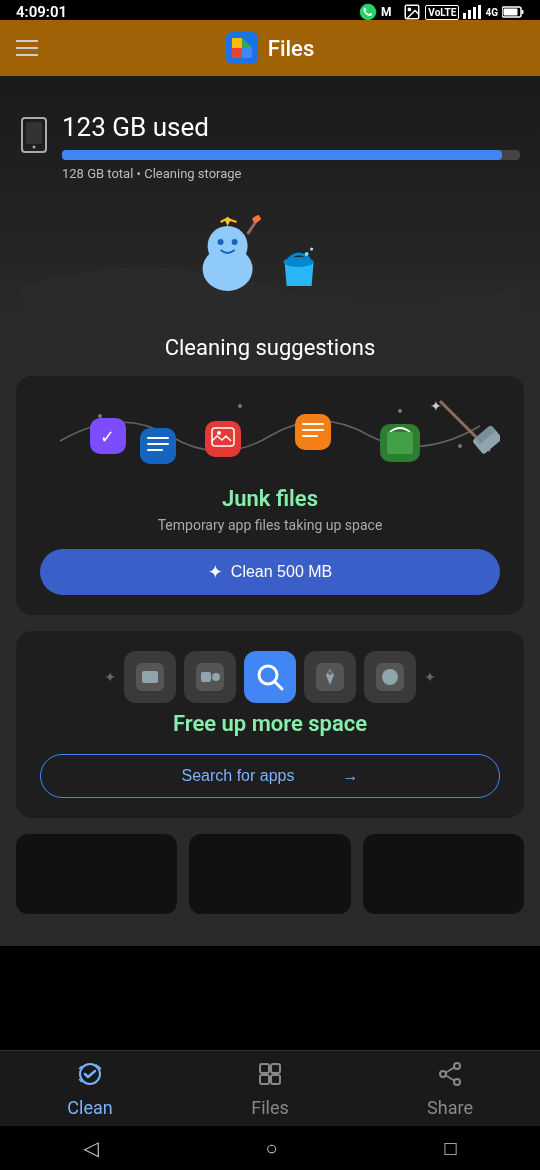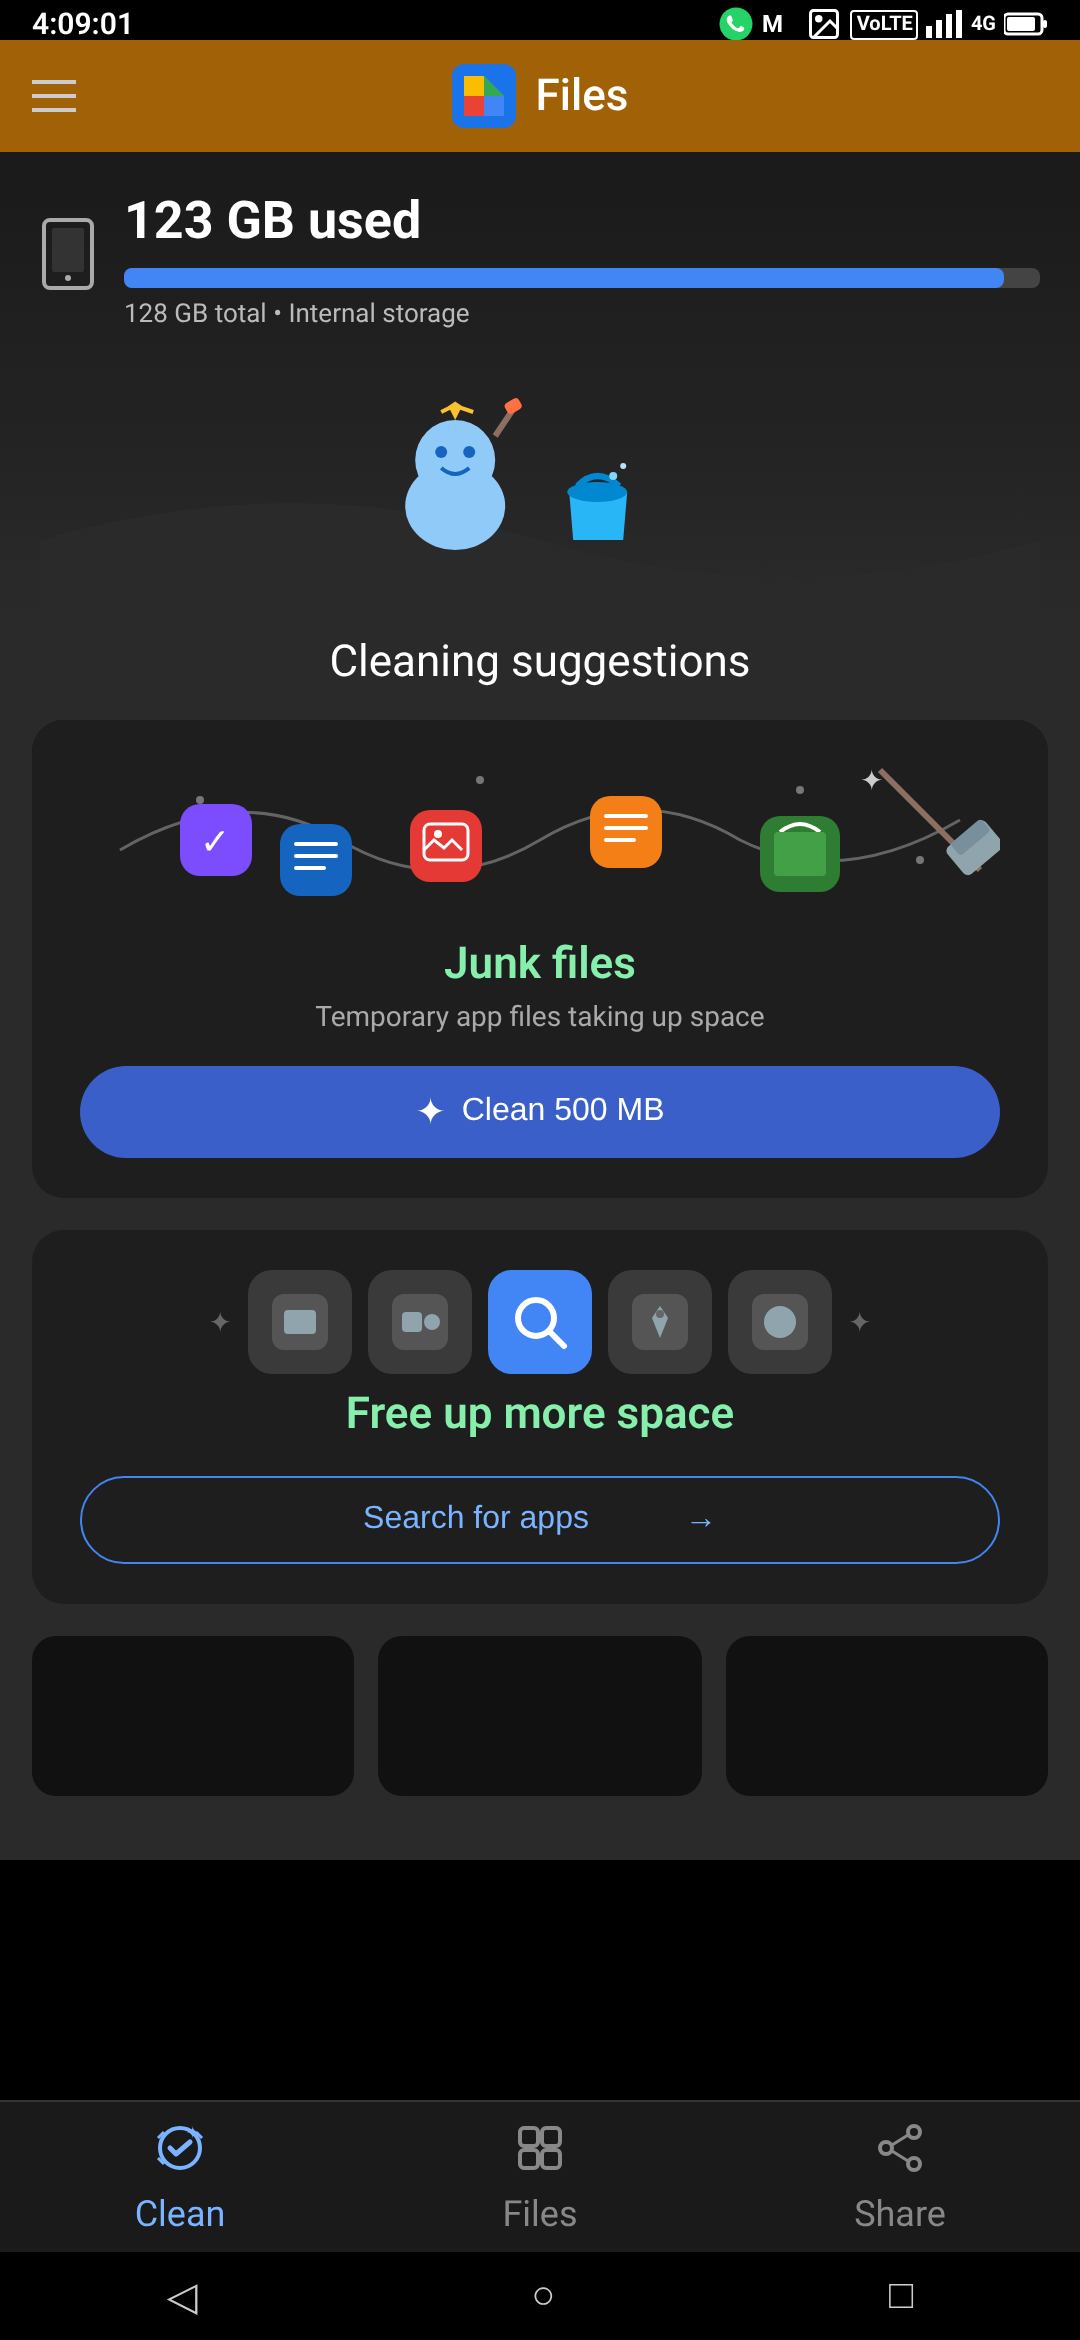--- a/index.html
+++ b/index.html
@@ -86,23 +86,24 @@
     }
     .phone-icon {
       font-size: 28px;
       color: #ccc;
     }
     .storage-info {
       flex: 1;
     }
     .storage-used {
       font-size: 26px;
-      font-weight: 700;
+      font-weight: 400;
       color: #fff;
       margin-bottom: 8px;
+      margin-top: 16px;
     }
     .storage-bar-bg {
       background: #444;
       border-radius: 4px;
       height: 10px;
       width: 100%;
       margin-bottom: 6px;
     }
     .storage-bar-fill {
       background: #4285f4;
@@ -366,21 +367,21 @@
       </svg>
     </div>
     <div class="storage-info">
       <div class="storage-used">123 GB used</div>
       <div class="storage-bar-bg">
         <div class="storage-bar-fill" style="width: 96%"></div>
       </div>
       <div class="storage-detail">
         <span>128 GB total</span>
         <span>•</span>
-        <span>Internal storage</span>
+        <span>Cleaning storage</span>
       </div>
     </div>
   </div>
 
   <div class="wave-area">
 
     <svg class="wave-svg" viewBox="0 0 540 80" xmlns="http://www.w3.org/2000/svg">
       <path d="M0,40 Q135,0 270,40 Q405,80 540,40 L540,80 L0,80 Z" fill="#2a2a2a"></path>
     </svg>
 

